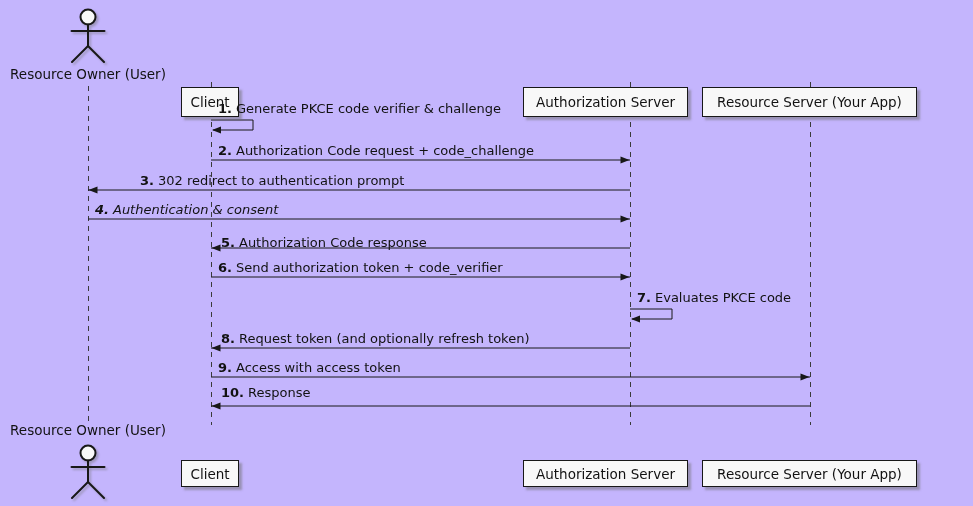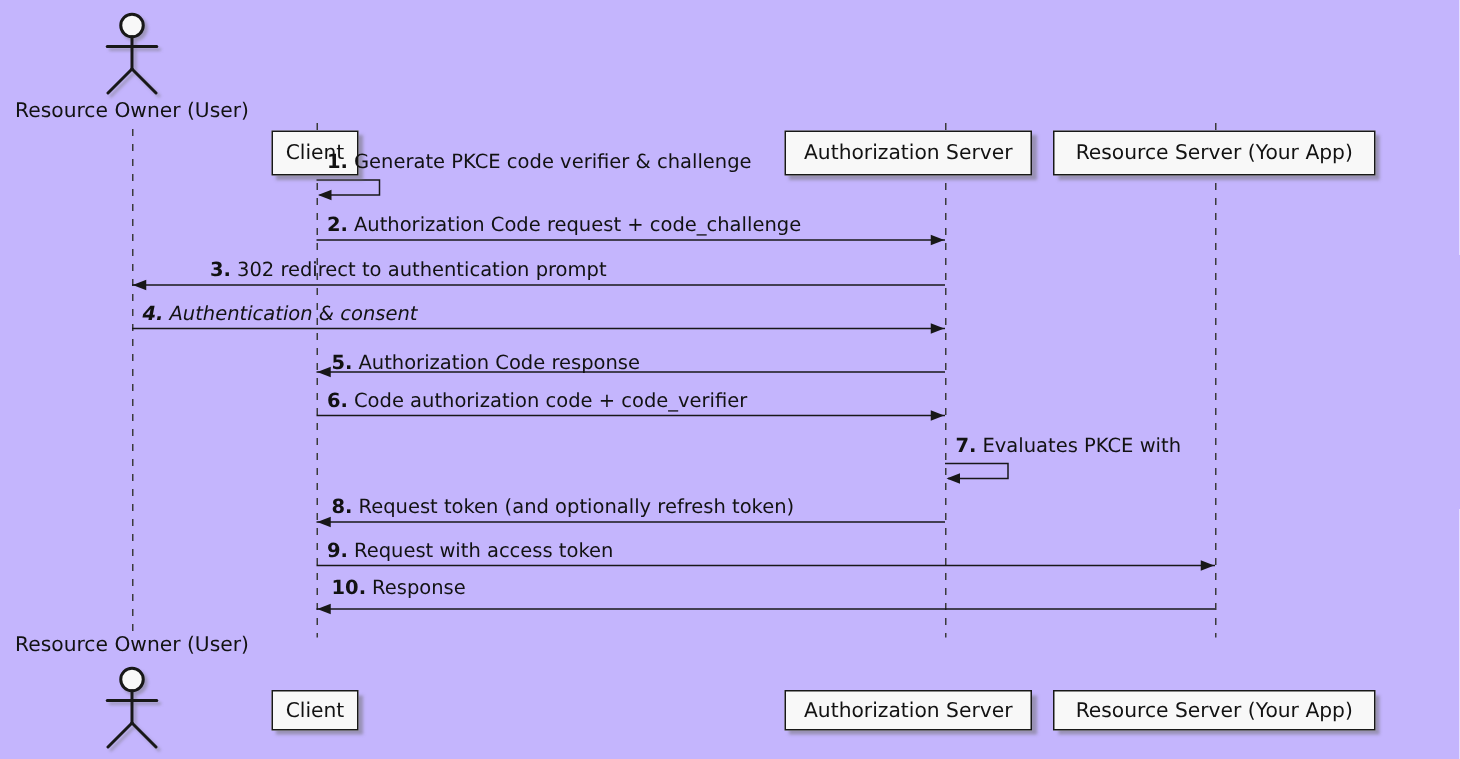--- a/index.html
+++ b/index.html
@@ -94,19 +94,19 @@
       <div class="pbox" style="left: 523px; top: 52px; width: 165px; height: 30px;">Authorization Server</div>
       <div class="pbox" style="left: 523px; top: 425px; width: 165px; height: 27px;">Authorization Server</div>
       <div class="lifeline" style="left: 809.5px; top: 82px; height: 343px;"></div>
       <div class="pbox" style="left: 702px; top: 52px; width: 215px; height: 30px;">Resource Server (Your App)</div>
       <div class="pbox" style="left: 702px; top: 425px; width: 215px; height: 27px;">Resource Server (Your App)</div>
       <div class="msg" style="left: 218px; top: 102px;"><b>1.</b><span>Generate PKCE code verifier &amp; challenge</span></div>
       <div class="msg" style="left: 218px; top: 144px;"><b>2.</b><span>Authorization Code request + code_challenge</span></div>
       <div class="msg" style="left: 98px; top: 174px; margin-left: 42px;"><b>3.</b><span>302 redirect to authentication prompt</span></div>
       <div class="msg" style="left: 95px; top: 203px; font-style: italic;"><b>4.</b><span>Authentication &amp; consent</span></div>
       <div class="msg" style="left: 221px; top: 236px;"><b>5.</b><span>Authorization Code response</span></div>
-      <div class="msg" style="left: 218px; top: 261px;"><b>6.</b><span>Code authorization code + code_verifier</span></div>
-      <div class="msg" style="left: 637px; top: 291px;"><b>7.</b><span>Evaluates PKCE with</span></div>
+      <div class="msg" style="left: 218px; top: 261px;"><b>6.</b><span>Send authorization token + code_verifier</span></div>
+      <div class="msg" style="left: 637px; top: 291px;"><b>7.</b><span>Evaluates PKCE code</span></div>
       <div class="msg" style="left: 221px; top: 332px;"><b>8.</b><span>Request token (and optionally refresh token)</span></div>
-      <div class="msg" style="left: 218px; top: 361px;"><b>9.</b><span>Request with access token</span></div>
+      <div class="msg" style="left: 218px; top: 361px;"><b>9.</b><span>Access with access token</span></div>
       <div class="msg" style="left: 221px; top: 386px;"><b>10.</b><span>Response</span></div>
     </div>
 </div>
 
 </body></html>

